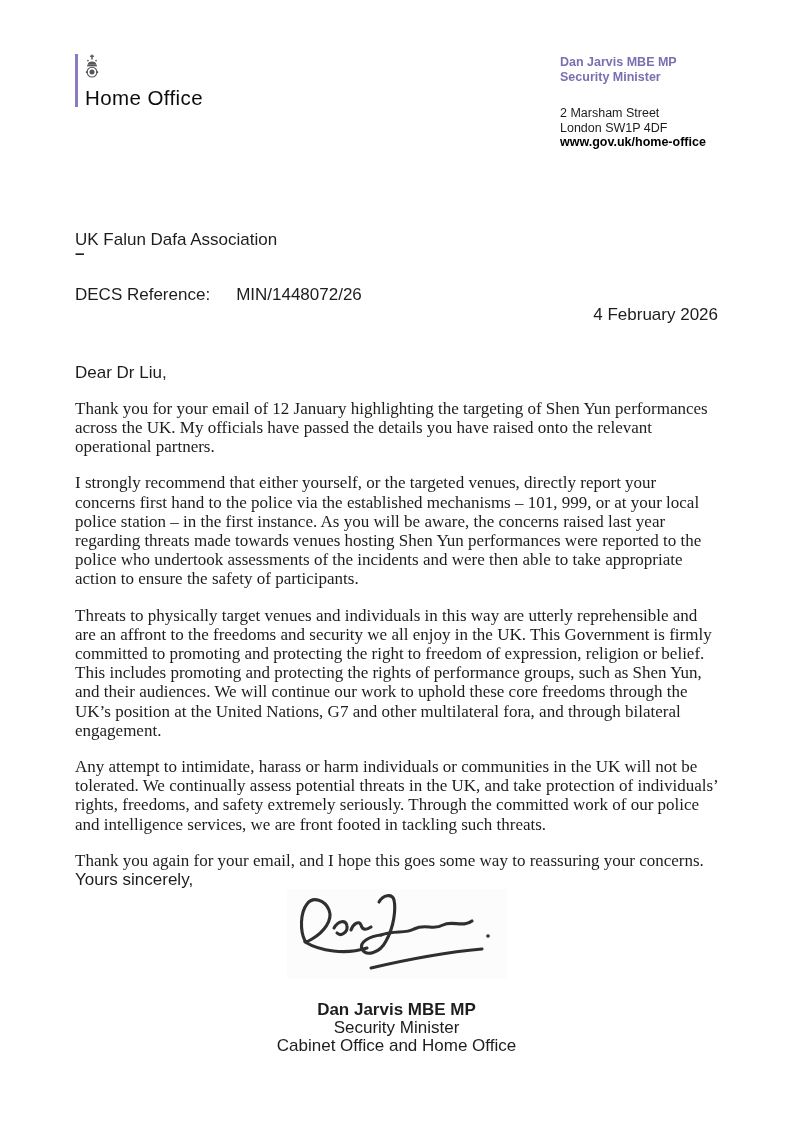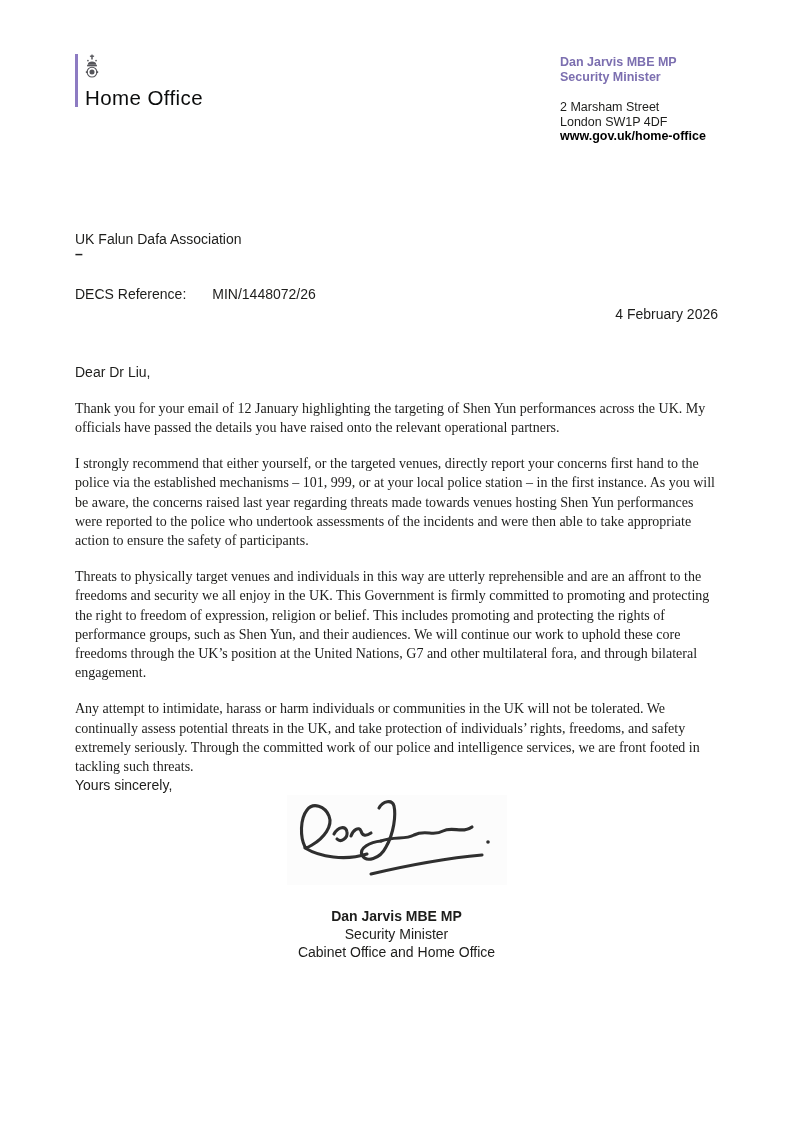--- a/index.html
+++ b/index.html
@@ -20,27 +20,27 @@
   .crest{display:block;width:14px;height:25px;}
   .logo-text{
     margin-top:9px;
     font-size:20.5px;line-height:20px;
     letter-spacing:0.4px;color:#0b0c0c;white-space:nowrap;
   }
 
   
   .contact{position:absolute;left:560px;top:55px;font-size:12.5px;line-height:14.5px;}
   .contact .purple{color:#7c6fb0;font-weight:bold;}
-  .contact .address{margin-top:16px;color:#1d1d1b;}
+  .contact .address{margin-top:22px;color:#1d1d1b;}
   .contact .website{color:#000000;font-weight:bold;text-decoration:none;display:inline-block;}
 
   
   .letter{
     position:absolute;left:75px;top:230px;width:643px;
-    font-size:14px;line-height:19.2px;
+    font-size:17px;line-height:19.2px;
   }
   .recipient{white-space:nowrap;}
   .redacted{height:9px;line-height:8px;font-weight:bold;color:#222;margin-top:1px;overflow:hidden;}
   .ref-row{margin-top:26px;}
   .ref-value{margin-left:26px;}
   .date-row{margin-top:1px;text-align:right;}
   .salutation{margin-top:38px;}
   .letter p{margin:17px 0 0 0;font-family:Liberation Serif, serif;}
   .valediction{margin-top:0;text-align:left;}
 
@@ -98,20 +98,21 @@
     </div>
 
     <div class="date-row">4 February 2026</div>
 
     <div class="salutation">Dear Dr Liu,</div>
 
     <p>Thank you for your email of 12 January highlighting the targeting of Shen Yun performances across the UK. My officials have passed the details you have raised onto the relevant operational partners.</p>
     <p>I strongly recommend that either yourself, or the targeted venues, directly report your concerns first hand to the police via the established mechanisms – 101, 999, or at your local police station – in the first instance. As you will be aware, the concerns raised last year regarding threats made towards venues hosting Shen Yun performances were reported to the police who undertook assessments of the incidents and were then able to take appropriate action to ensure the safety of participants.</p>
     <p>Threats to physically target venues and individuals in this way are utterly reprehensible and are an affront to the freedoms and security we all enjoy in the UK. This Government is firmly committed to promoting and protecting the right to freedom of expression, religion or belief. This includes promoting and protecting the rights of performance groups, such as Shen Yun, and their audiences. We will continue our work to uphold these core freedoms through the UK’s position at the United Nations, G7 and other multilateral fora, and through bilateral engagement.</p>
     <p>Any attempt to intimidate, harass or harm individuals or communities in the UK will not be tolerated. We continually assess potential threats in the UK, and take protection of individuals’ rights, freedoms, and safety extremely seriously. Through the committed work of our police and intelligence services, we are front footed in tackling such threats.</p>
+    <p>Thank you again for your email, and I hope this goes some way to reassuring your concerns.</p>
 
     <div class="valediction">Yours sincerely,</div>
 
     <div class="sig-wrap">
       <div class="sig-box">
         <svg width="220" height="90" viewBox="0 0 220 90" aria-hidden="true">
           <g fill="none" stroke="#2f2f2f" stroke-width="3.1" stroke-linecap="round" stroke-linejoin="round">
 
             <path d="M18,52 C13,42 13,24 20,15 C26,7 38,11 42,21 C46,31 37,43 25,50 C21,52.5 19,53 18,52"></path>
             <path d="M47,39 C51,32 59,30 60,37 C61,43 54,48 50,44"></path>

